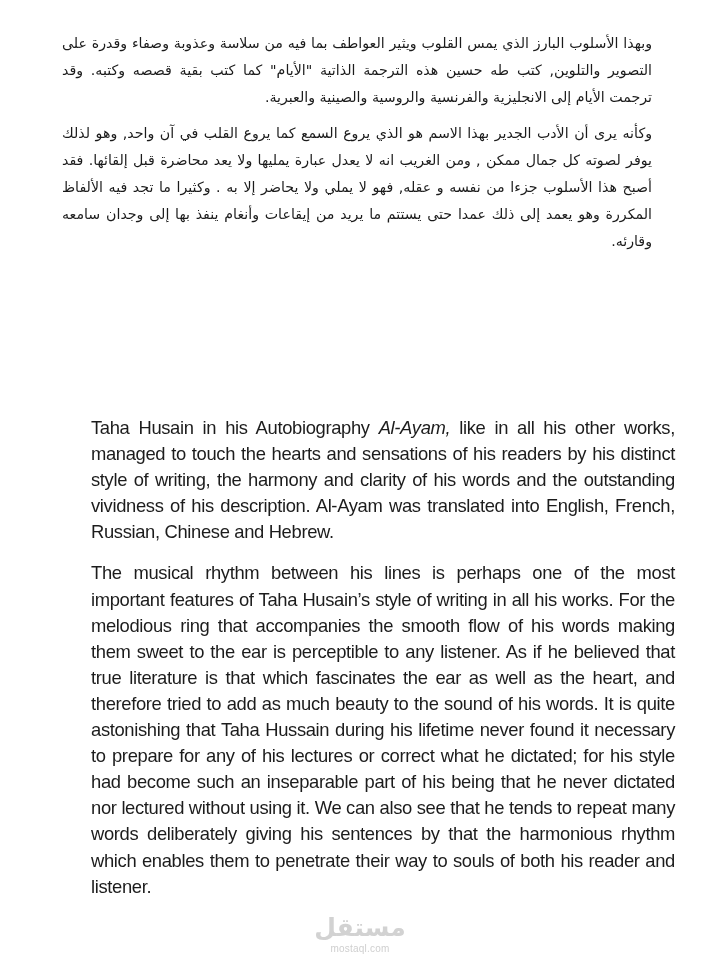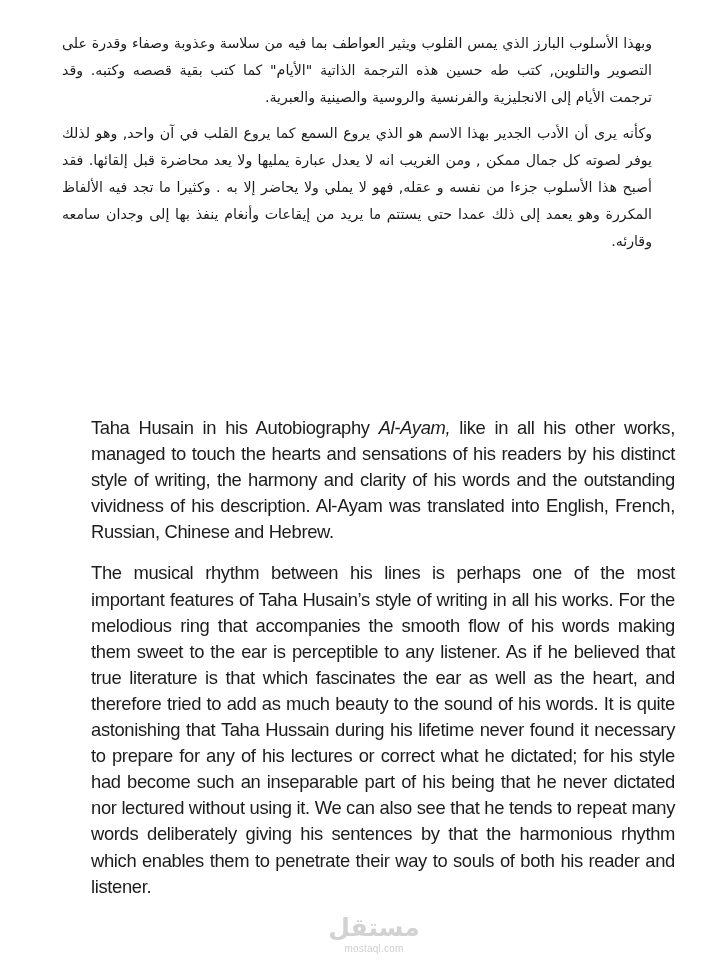--- a/index.html
+++ b/index.html
@@ -58,21 +58,20 @@
       font-style: italic;
     }
     .watermark {
       position: absolute;
       left: 312px;
       top: 914px;
       width: 96px;
       height: 50px;
       text-align: center;
       pointer-events: none;
-      margin-left: 14px;
     }
     .watermark .wm-arabic {
       display: block;
       font-family: "DejaVu Sans", sans-serif;
       font-weight: bold;
       font-size: 25px;
       line-height: 28px;
       color: #d2d2d2;
       direction: rtl;
     }

